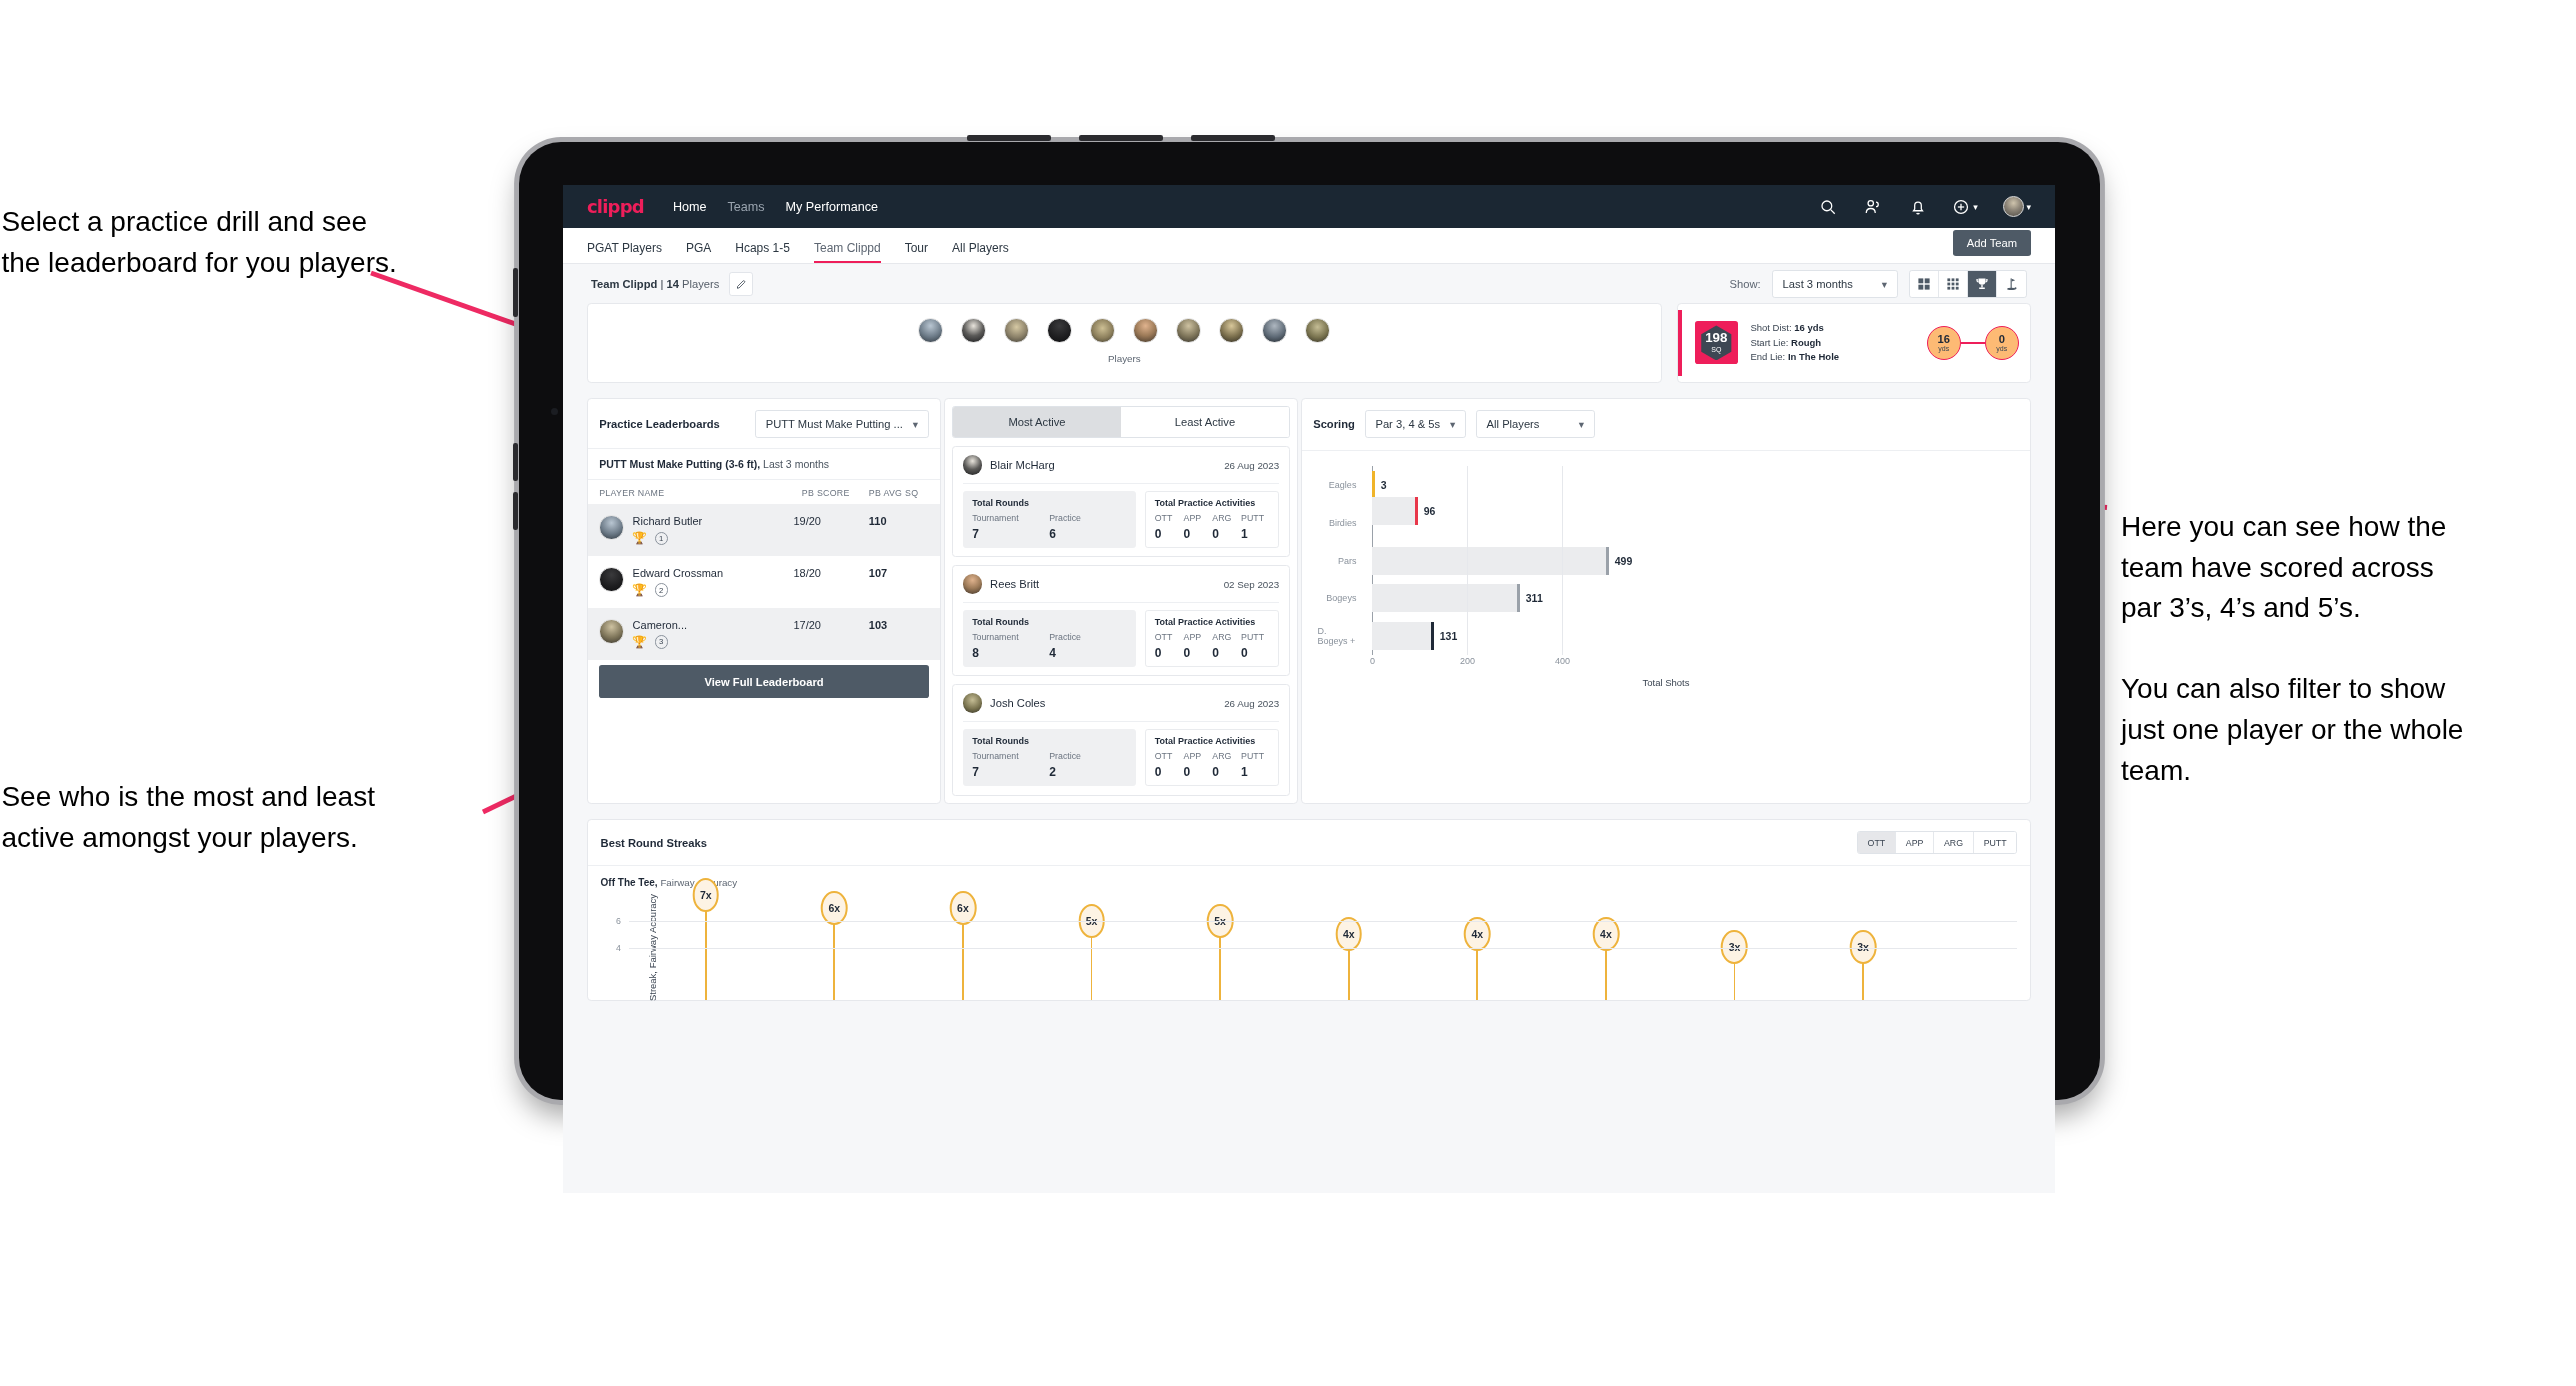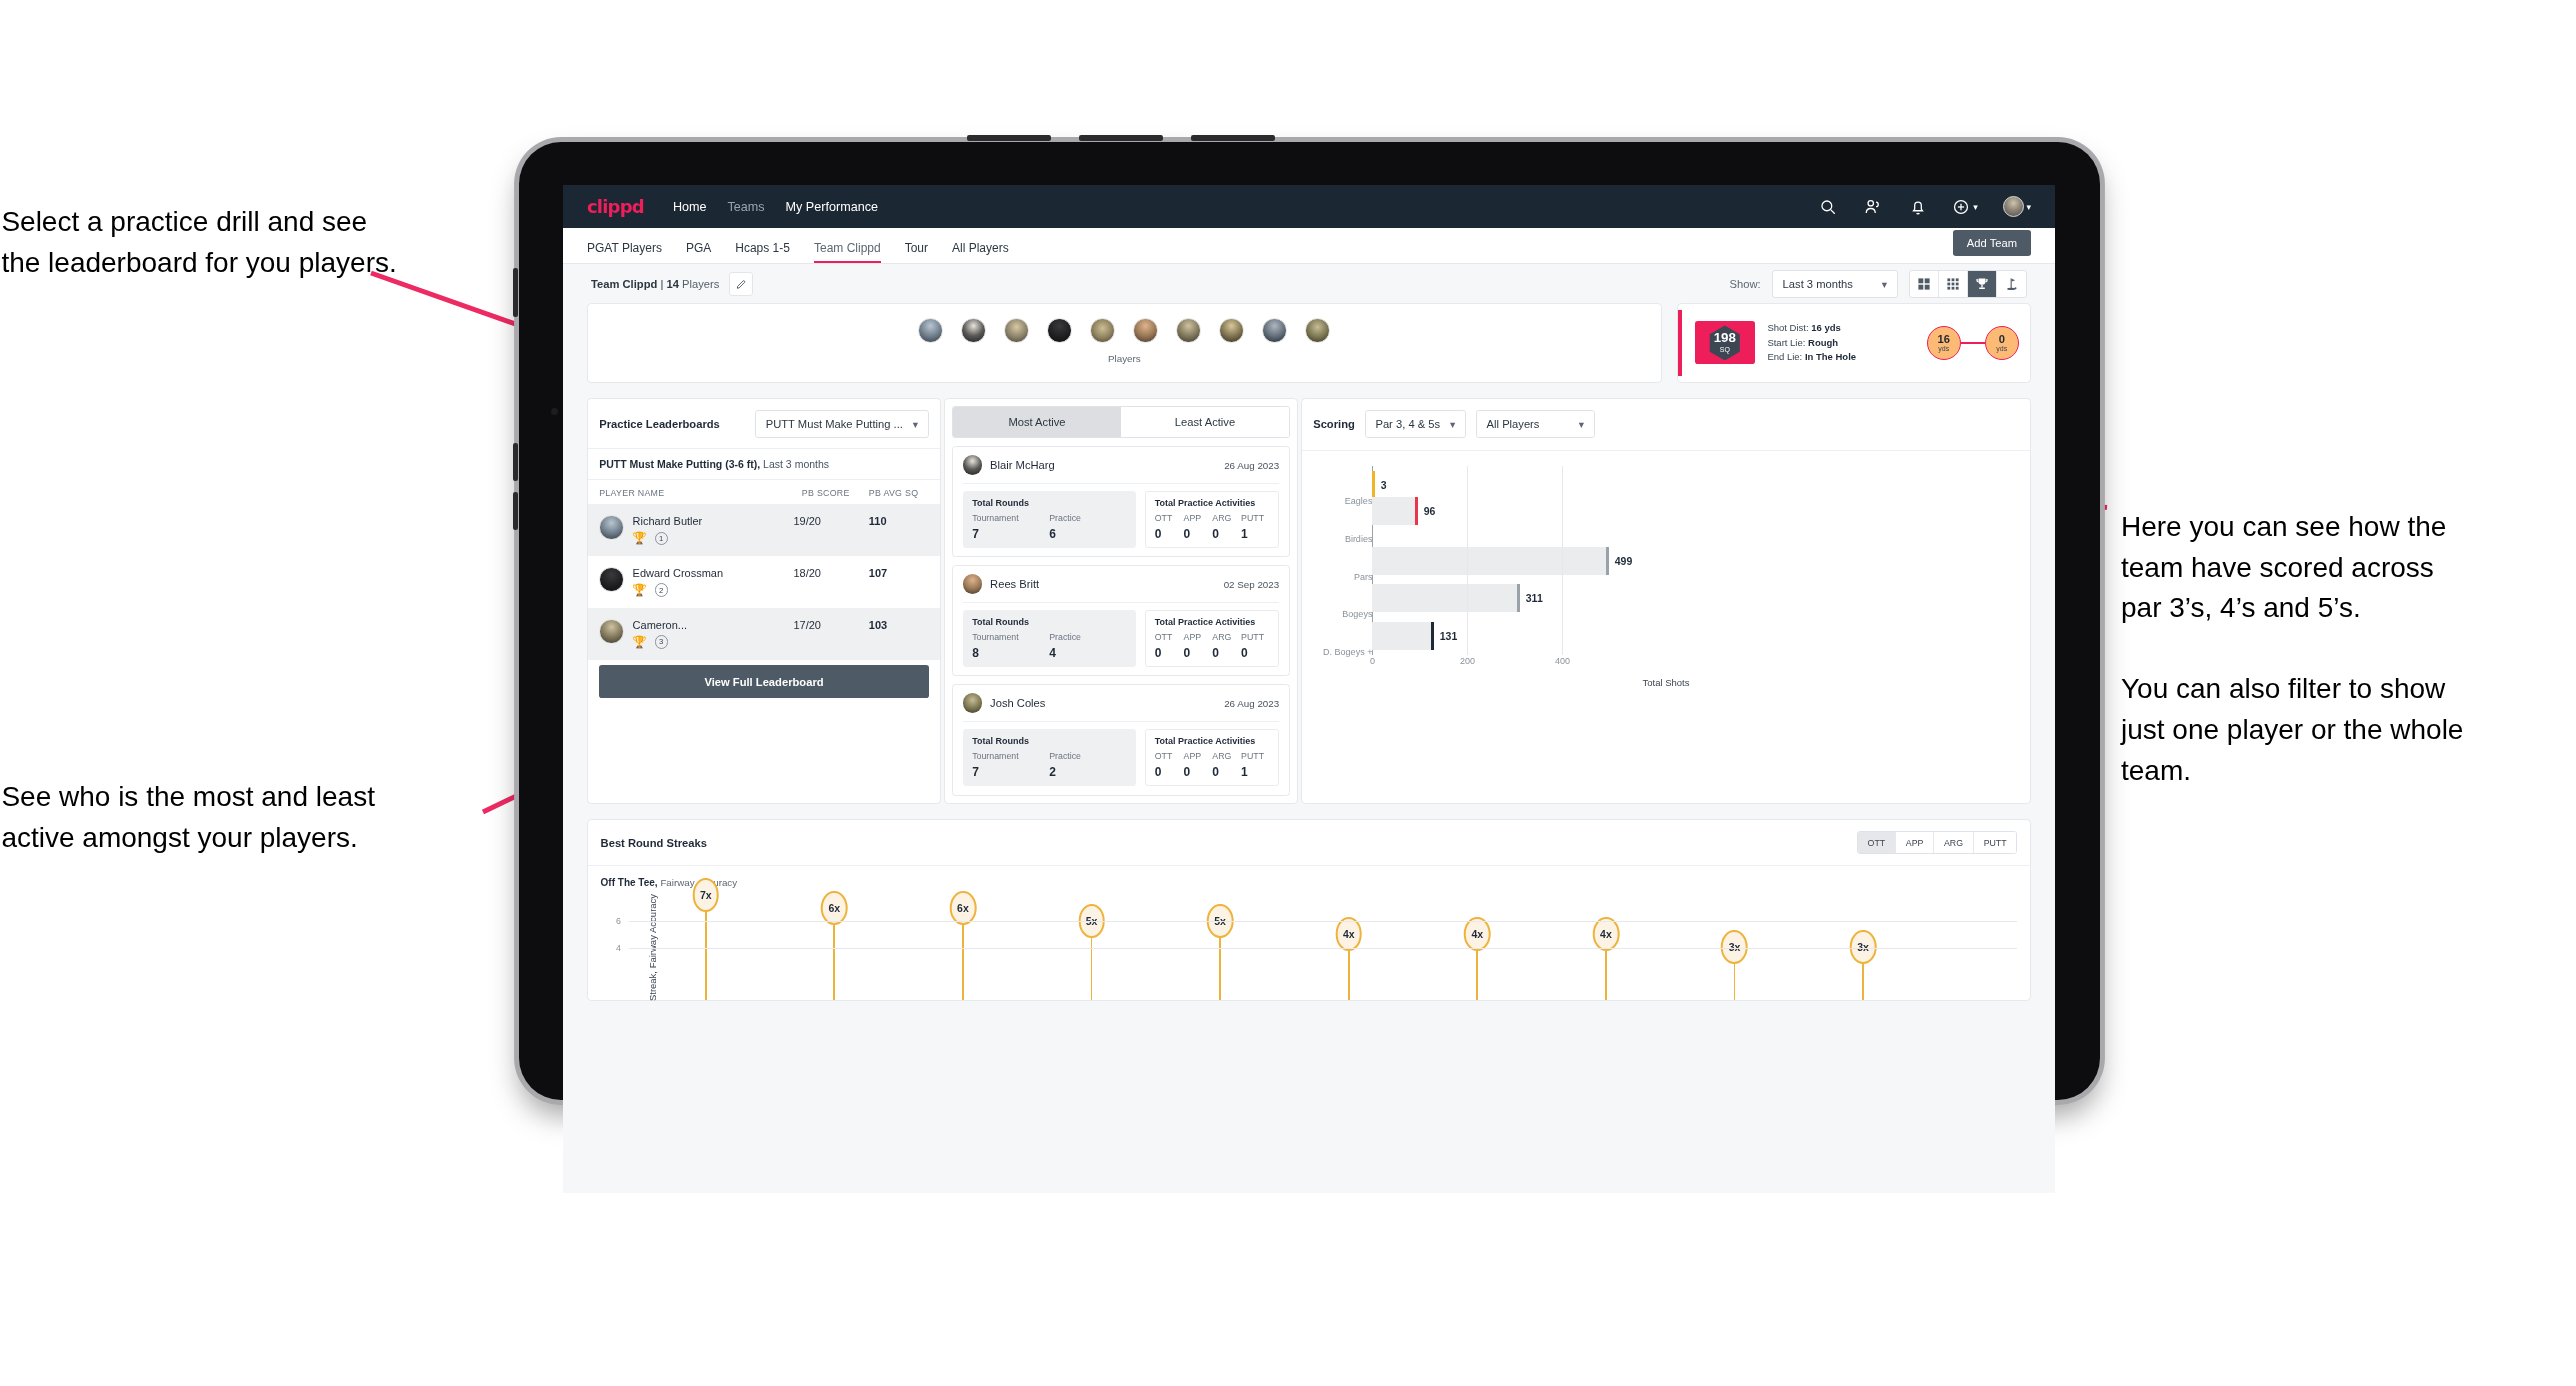--- a/index.html
+++ b/index.html
@@ -104,21 +104,21 @@
   .card { background:#fff; border:0.7px solid #e6e8ec; border-radius:4.2px; }
 
   .toprow { display:flex; gap:15.4px; }
   .players-card { flex: 1 1 0; padding: 9.8px 0 18px 0; }
   .avatars { display:flex; justify-content:center; gap:18px; padding-top:4.2px; }
   .av { width:25px; height:25px; border-radius:50%; border:1px solid #e3e3e3; }
   .players-lbl { text-align:center; font-size:9.8px; color:#5d6672; margin-top:9.8px; }
 
   .shot-card { width:354px; padding:8.4px 11.2px; display:flex; align-items:center; gap:12.6px; position:relative; }
   .shot-card:before { content:""; position:absolute; left:0; top:5.6px; bottom:5.6px; width:3.5px; background:#ee1e5a; }
-  .sq-badge { width:60px; height:43px; background:#ee1e5a; border-radius:2.8px; display:flex; align-items:center; justify-content:center; margin-left:5.6px; }
+  .sq-badge { width:43px; height:43px; background:#ee1e5a; border-radius:2.8px; display:flex; align-items:center; justify-content:center; margin-left:5.6px; }
   .hexa { width:35px; height:35px; background:#3d4753; clip-path: polygon(50% 0%, 93% 25%, 93% 75%, 50% 100%, 7% 75%, 7% 25%); display:flex; flex-direction:column; align-items:center; justify-content:center; color:#fff; }
   .hexa .n { font-size:13.3px; font-weight:700; line-height:1; }
   .hexa .s { font-size:7px; line-height:1.4; }
   .shot-lines { font-size:9.5px; line-height:1.55; color:#3b4552; }
   .shot-lines b { font-weight:700; color:#1f2937; }
   .dist-pair { margin-left:auto; display:flex; align-items:center; }
   .dist-circle { width:34px; height:34px; border-radius:50%; border:1.4px solid #ee1e5a; background:#fdba74; display:flex; flex-direction:column; align-items:center; justify-content:center; }
   .dist-circle .n { font-size:11.2px; font-weight:700; color:#1f2937; line-height:1; }
   .dist-circle .u { font-size:7px; color:#3b4552; }
   .dist-line { width:24px; height:2.1px; background:#ee1e5a; }
@@ -170,21 +170,21 @@
   .kv .v { font-size:12px; font-weight:700; color:#1f2937; margin-top:3.5px; }
   .box.shaded .kv { flex:0 0 77px; }
 
   
   .sc-card { flex:1; display:flex; flex-direction:column; }
   .sc-head { display:flex; align-items:center; gap:9.8px; padding:11.2px; border-bottom:0.7px solid #edeff2; }
   .sc-title { font-size:11.2px; font-weight:700; color:#1f2937; }
   .sc-plot { flex:1; position:relative; padding:15.4px 15.4px 7px 15.4px; }
   .plot-inner { position:relative; height:210px; }
   .y-labels { position:absolute; left:0; top:0; bottom:21px; width:55px; }
-  .y-lab { position:absolute; right:0; font-size:9px; color:#8a929c; transform:translateY(-50%);margin-top:16px; }
+  .y-lab { position:absolute; right:16px; font-size:9px; color:#8a929c; transform:translateY(-50%); }
   .axis-v { position:absolute; left:55px; top:0; bottom:21px; width:1px; background:#9aa1a9; }
   .grid-v { position:absolute; top:0; bottom:21px; width:0.7px; background:#e6e8ec; }
   .bars { position:absolute; left:55px; right:0; top:0; bottom:21px; }
   .barline { position:absolute; height:28px; transform:translateY(-50%); display:flex; align-items:center; }
   .bar-fill { height:100%; background:#ebecee; }
   .bar-cap { width:2.8px; height:100%; }
   .bar-val { font-size:10.5px; font-weight:700; color:#1f2937; margin-left:5.6px; }
   .x-labels { position:absolute; left:55px; right:0; bottom:2.8px; height:17px; }
   .x-lab { position:absolute; font-size:9px; color:#8a929c; transform:translateX(-50%); }
   .x-title { text-align:center; font-size:9.5px; color:#3b4552; margin-top:1.4px; }

